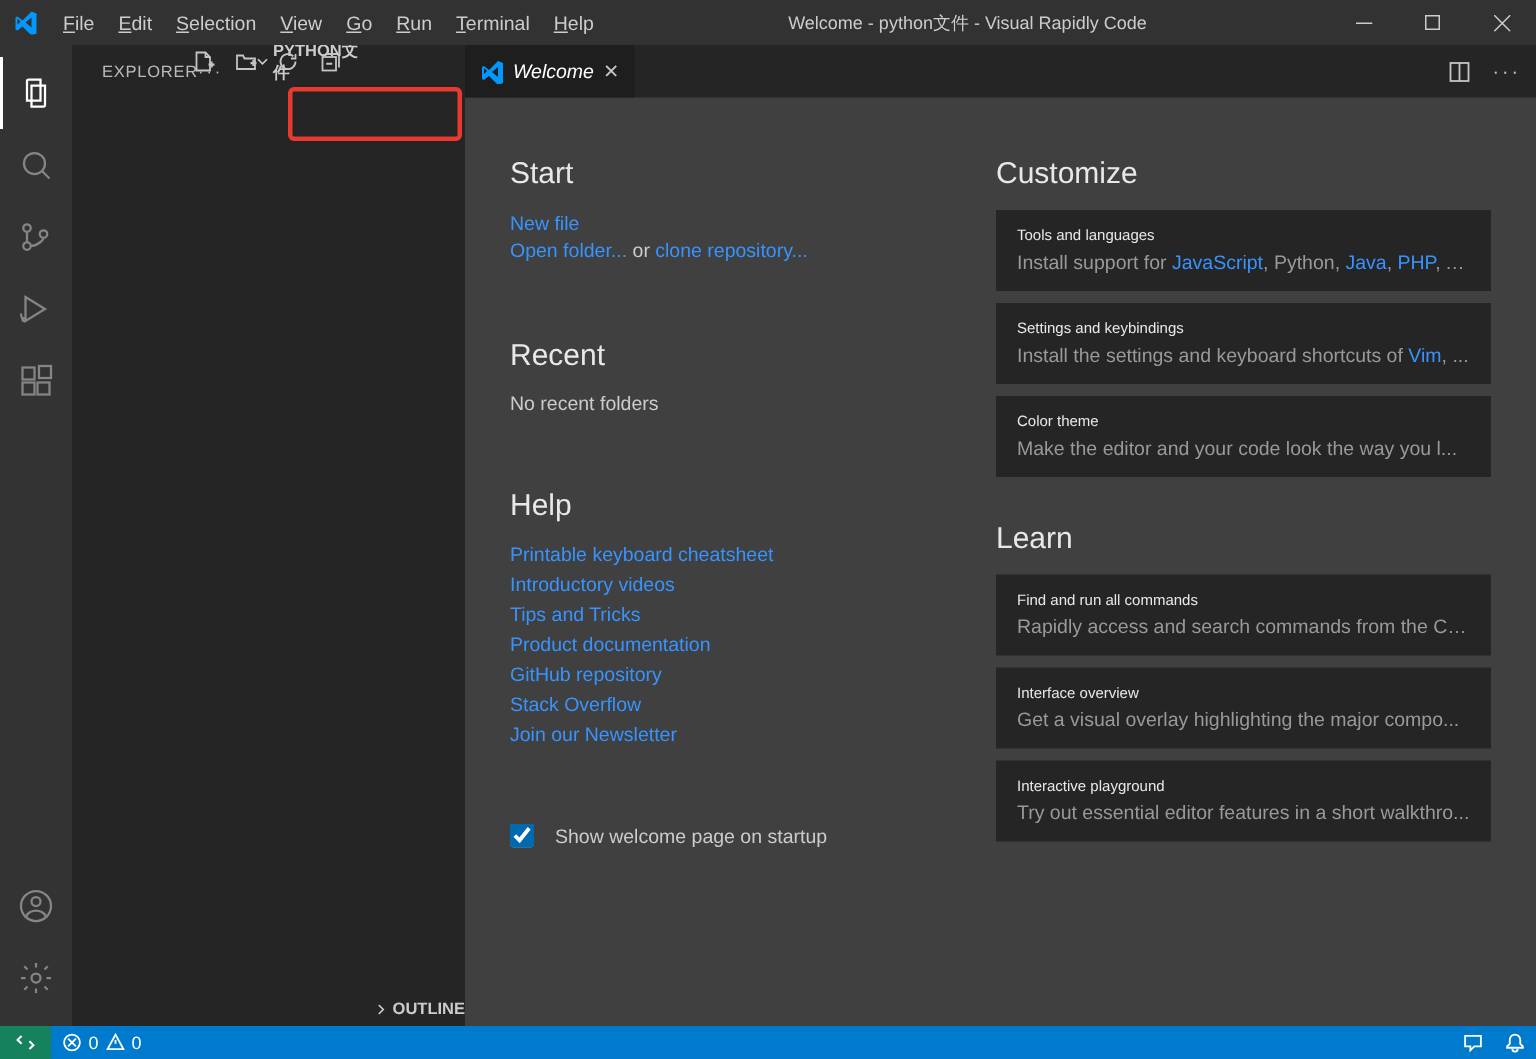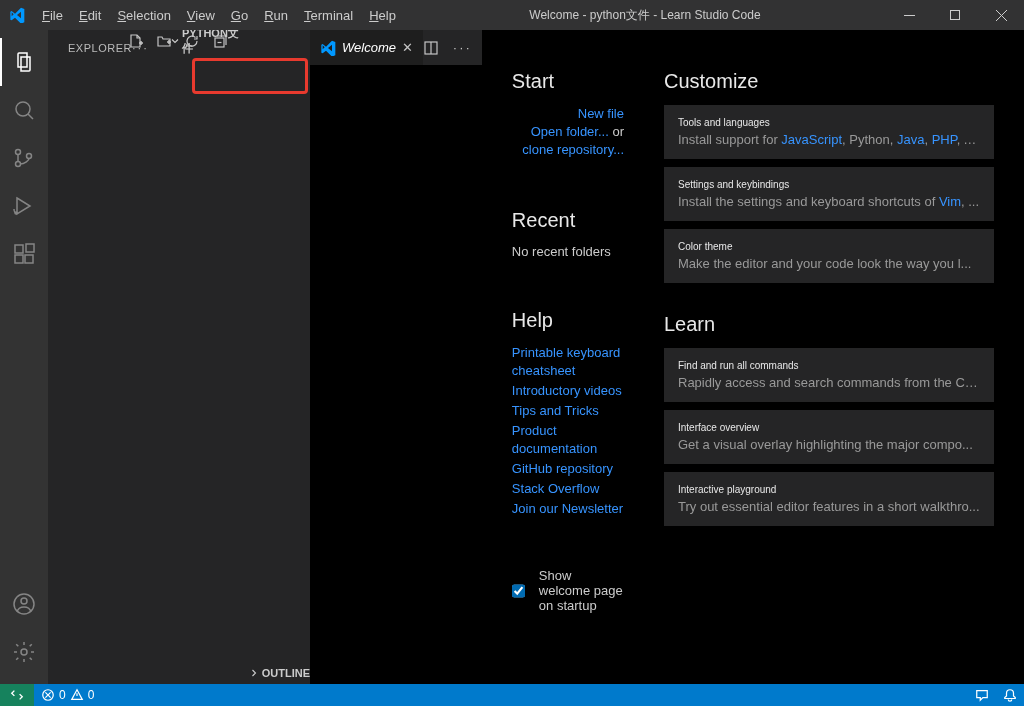--- a/index.html
+++ b/index.html
@@ -24,35 +24,35 @@
 .sidebar-header { height: 35px; display: flex; align-items: center; padding: 0 12px 0 20px; font-size: 11px; color: #bbbbbb; letter-spacing: 0.5px; }
 .sidebar-header .sp { flex:1; }
 .folder-row { height: 22px; display: flex; align-items: center; padding-left: 7px; font-size: 11px; font-weight: 700; color: #cccccc; position:relative; }
 .folder-row .chev { width: 16px; display:flex; align-items:center; justify-content:center; }
 .folder-actions { position:absolute; right:6px; display:flex; gap:12px; padding:4px 8px; }
 .highlight-box { position:absolute; border:3px solid #e83a2e; border-radius:4px; width:116px; height:36px; top:58px; left:192px; pointer-events:none; z-index:10;}
 
 .outline-row { height:22px; display:flex; align-items:center; padding-left:4px; font-size:11px; font-weight:700; color:#cccccc; margin-top:auto; }
 .outline-row .chev { width:16px; display:flex; align-items:center; justify-content:center; }
 
-.editor { flex:1; background:#000000; display:flex; flex-direction:row; overflow:hidden;}
+.editor { flex:1; background:#404040; display:flex; flex-direction:column; overflow:hidden;}
 .tabs-row { height:35px; background:#252526; display:flex; align-items:stretch; }
 .tab { background:#1e1e1e; display:flex; align-items:center; padding:0 10px; gap:6px; font-style:italic; color:#ffffff; font-size:13px; min-width:110px;}
 .tab .tab-icon{display:flex;align-items:center;}
 .tab .close{color:#c5c5c5; cursor:pointer; font-style:normal;}
 .tabs-right { margin-left:auto; display:flex; align-items:center; gap:14px; padding-right:10px; color:#c5c5c5;}
 .welcome { flex:1; padding:40px 30px 20px 30px; display:flex; gap:40px; overflow:hidden;}
 .wcol { flex:1; }
 .wcol.right { flex:1; max-width:330px;}
 h2.sec { font-weight:300; font-size:20px; color:#e8e8e8; margin-bottom:12px; }
 .link { color:#3794ff; cursor:pointer; }
 .plain { color:#cccccc; }
 .sec-block { margin-bottom:50px; }
 .sec-block.help p { margin-bottom:2px; line-height:18px;}
-.sec-block.start p { line-height:18px;text-align:right;}
+.sec-block.start p { line-height:18px;}
 .card { background:#252526; padding:12px 14px; margin-bottom:8px; }
 .card h4 { font-weight:400; font-size:10px; color:#e8e8e8; margin-bottom:4px;}
 .card p { font-size:13px; color:#999999; white-space:nowrap; overflow:hidden; text-overflow:ellipsis;}
 .check-row { display:flex; align-items:center; gap:14px; margin-top:20px;}
 .check-row input{width:16px;height:16px; accent-color:#006ab1;}
 
 .statusbar { height:22px; background:#007acc; display:flex; align-items:center; color:#ffffff; font-size:12px;}
 .sb-remote { width:34px; height:22px; background:#16825d; display:flex; align-items:center; justify-content:center; }
 .sb-item { padding:0 7px; display:flex; align-items:center; gap:4px; height:100%; cursor:pointer;}
 .sb-right{ margin-left:auto; display:flex;}
@@ -71,21 +71,21 @@
   <div class="menu">
     <div class="menu-item"><span class="u">F</span>ile</div>
     <div class="menu-item"><span class="u">E</span>dit</div>
     <div class="menu-item"><span class="u">S</span>election</div>
     <div class="menu-item"><span class="u">V</span>iew</div>
     <div class="menu-item"><span class="u">G</span>o</div>
     <div class="menu-item"><span class="u">R</span>un</div>
     <div class="menu-item"><span class="u">T</span>erminal</div>
     <div class="menu-item"><span class="u">H</span>elp</div>
   </div>
-  <div class="titlebar-title">Welcome - python文件 - Learn Studio Code</div>
+  <div class="titlebar-title">Welcome - python文件 - Visual Rapidly Code</div>
   <div class="titlebar-controls">
     <div class="tctl">
         <svg width="11" height="11">
           <rect x="0" y="5" width="11" height="1" fill="#cccccc"></rect>
         </svg>
       </div>
     <div class="tctl">
         <svg width="11" height="11">
           <rect x="0.5" y="0.5" width="9" height="9" fill="none" stroke="#cccccc"></rect>
         </svg>

